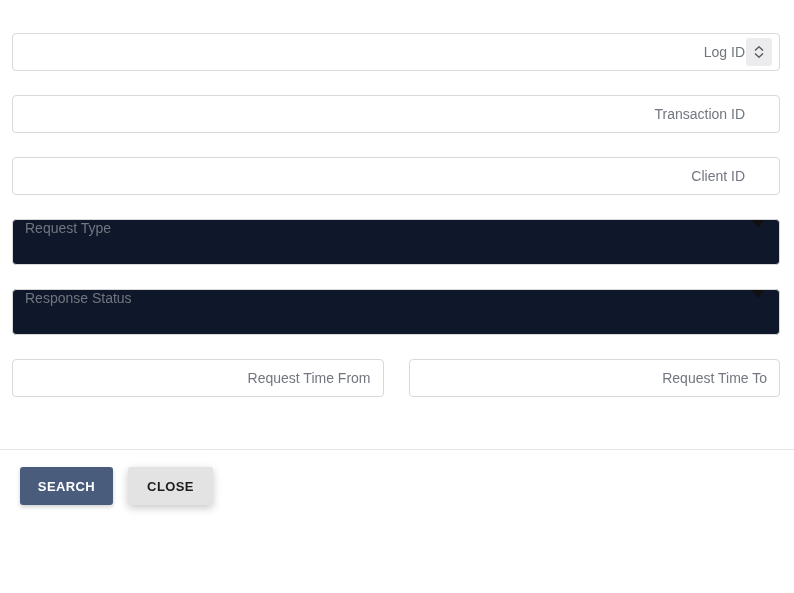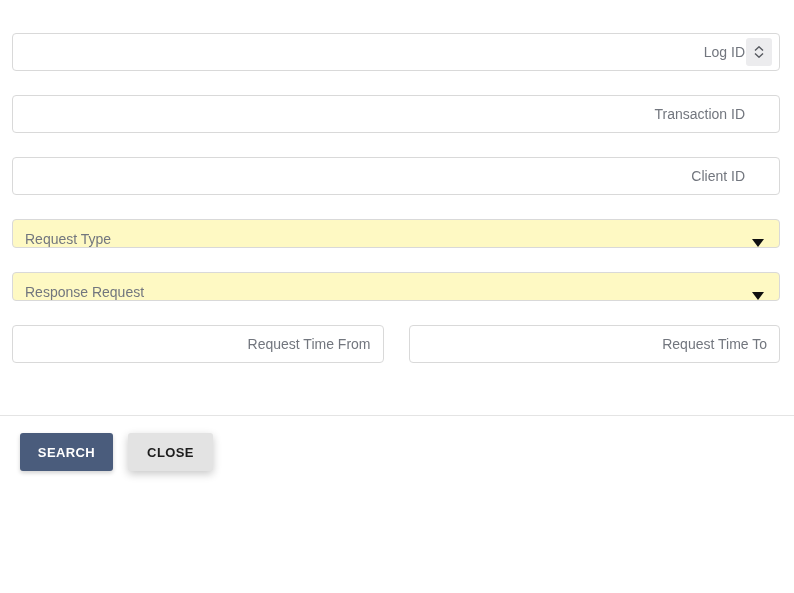--- a/index.html
+++ b/index.html
@@ -66,30 +66,30 @@
     flex-direction: column;
     align-items: center;
     justify-content: center;
     gap: 2px;
     cursor: pointer;
   }
   .spinner svg { display: block; }
 
   
   .select-field {
-    height: 29px;
+    height: 46px;
     border: 1px solid var(--field-border, #d9d9d9);
     border-radius: 4px;
     margin-bottom: 24px;
     display: flex;
-    align-items: flex-end;
+    align-items: flex-start;
     justify-content: space-between;
     padding: 0 15px 0 12px;
     cursor: pointer;
-    background: #fef9c3;
+    background: #0f172a;
   }
   .select-text { font-size: 14px; color: var(--placeholder, #72767e); }
   .caret-down {
     width: 0; height: 0;
     border-left: 6px solid transparent;
     border-right: 6px solid transparent;
     border-top: 8px solid #101010;
   }
 
   
@@ -150,21 +150,21 @@
     <div class="field">
       <input type="text" placeholder="Client ID" style="">
     </div>
 
     <div class="select-field">
       <span class="select-text">Request Type</span>
       <span class="caret-down"></span>
     </div>
 
     <div class="select-field">
-      <span class="select-text">Response Request</span>
+      <span class="select-text">Response Status</span>
       <span class="caret-down"></span>
     </div>
 
     <div class="row">
       <div class="field">
         <input type="text" placeholder="Request Time From" style="">
       </div>
       <div class="field">
         <input type="text" placeholder="Request Time To" style="">
       </div>

